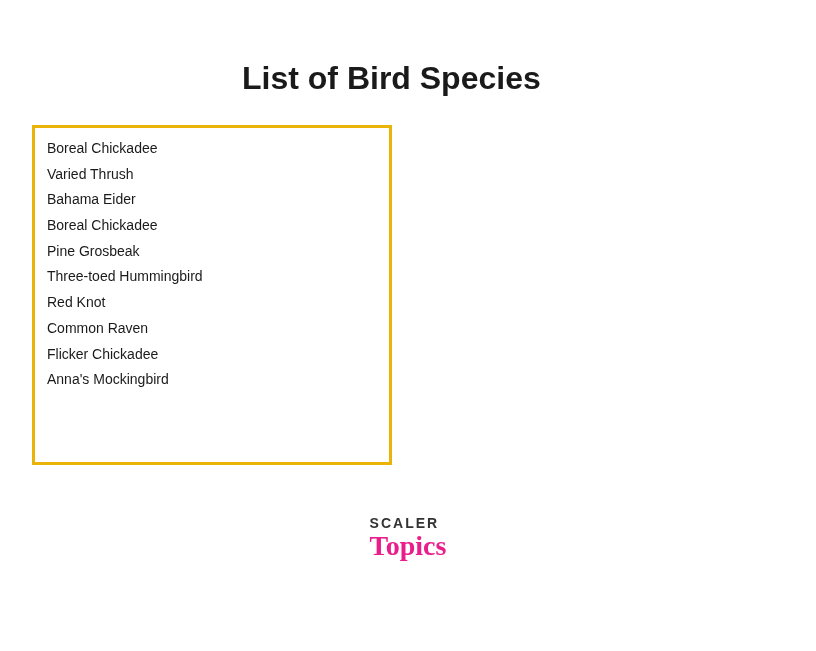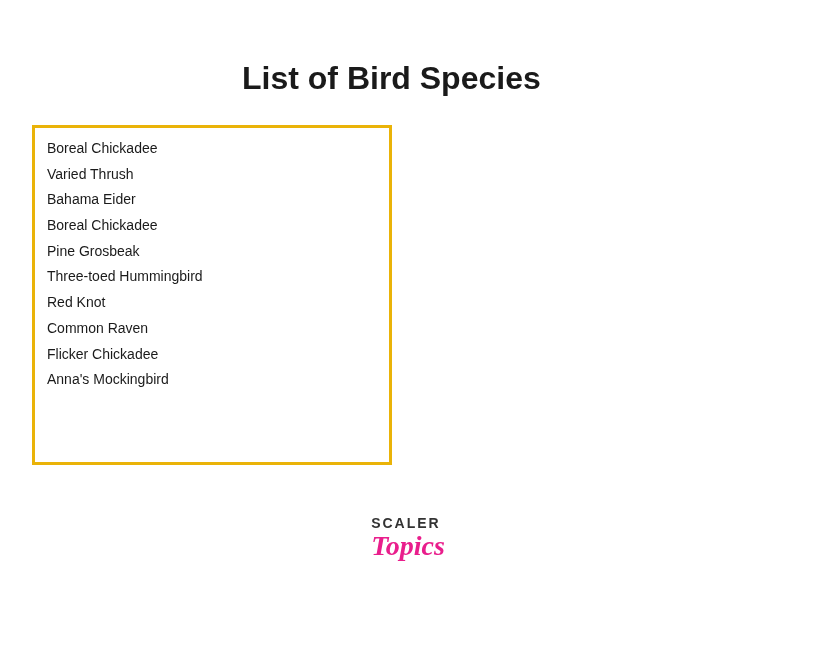--- a/index.html
+++ b/index.html
@@ -87,21 +87,20 @@
       font-weight: bold;
       letter-spacing: 2px;
       color: #333333;
       text-transform: uppercase;
     }
 
     .topics-text {
       font-size: 28px;
       font-weight: bold;
       color: #e91e8c;
-      font-style: italic;
       font-family: 'Georgia', serif;
       line-height: 1.1;
     }
   </style>
 </head>
 <body>
 
 <div class="page-container">
 
   <h1 class="title">List of Bird Species</h1>

